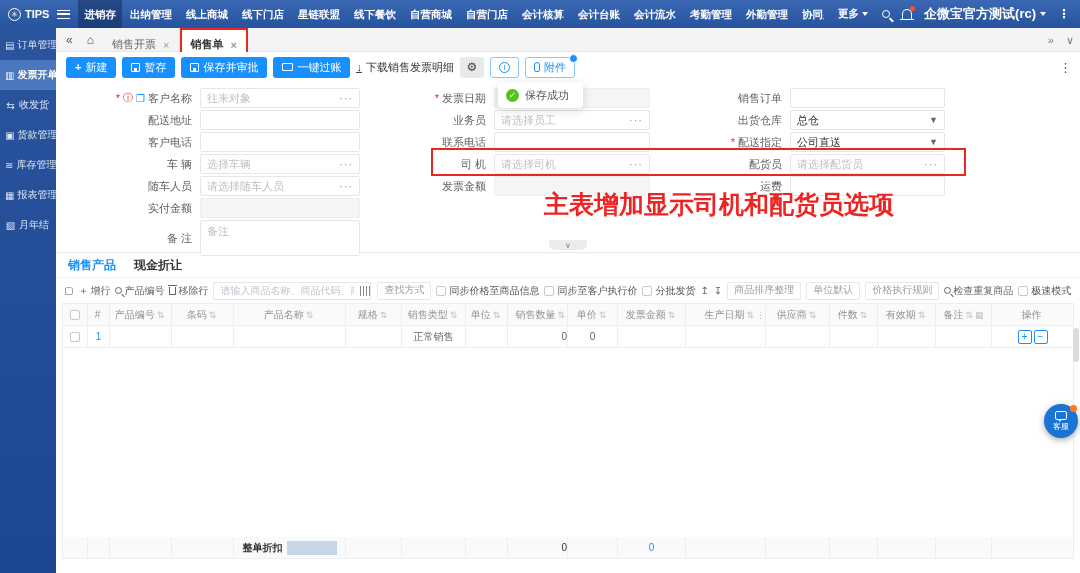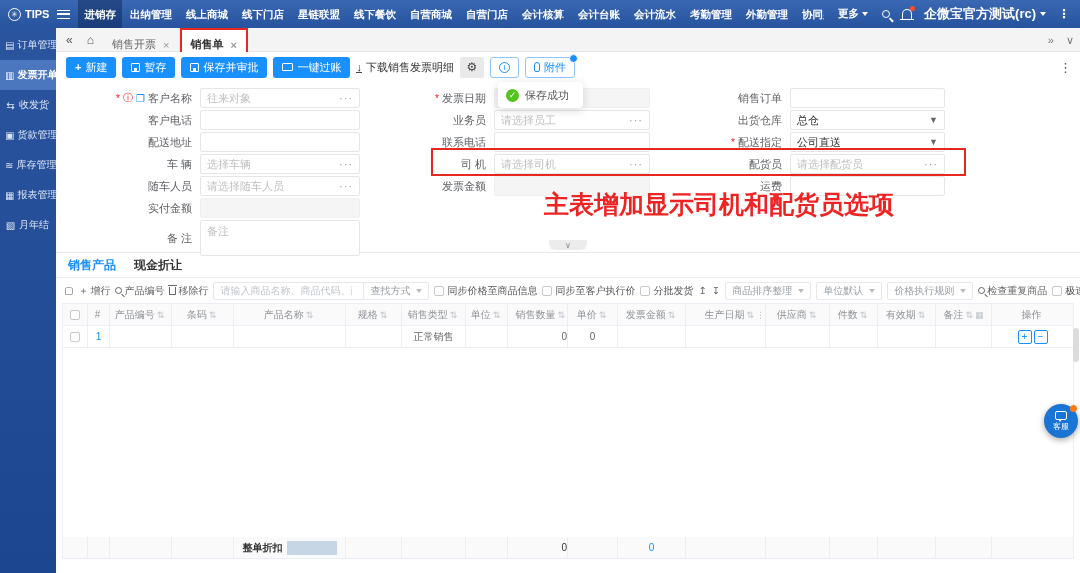--- a/index.html
+++ b/index.html
@@ -138,21 +138,21 @@
     transform:rotate(45deg); left:5px; top:7px; }
   .trash { width:7px; height:8px; border:1px solid #666; border-top:none; border-radius:0 0 1px 1px;
     position:relative; display:inline-block; }
   .trash::before { content:""; position:absolute; left:-2px; right:-2px; top:-2px; height:1.2px; background:#666; }
   .gsearch { width:158px; height:18px; border:1px solid #e6e6e6; border-radius:2px; font-size:10px;
     padding:0 16px 0 6px; color:#333; font-family:inherit; }
   .gsearch::placeholder { color:#c0c4cc; }
   .barcode { width:12px; height:10px; margin-left:-16px;
     background:repeating-linear-gradient(90deg,#888 0 1px,transparent 1px 3px); display:inline-block; }
   .msel { height:18px; border:1px solid #e8e8e8; border-radius:2px; display:inline-flex; align-items:center;
-    gap:6px; padding:0 6px; color:#9aa0a6; cursor:pointer; background:#fff; }
+    gap:6px; padding:0 6px; color:#9aa0a6; cursor:pointer; background:#fff;flex-direction:column; }
   .msel .dd2 { width:0; height:0; border-left:3.5px solid transparent; border-right:3.5px solid transparent;
     border-top:4px solid #b9bec4; }
   .cbx { width:10px; height:10px; border:1px solid #c8c8c8; border-radius:2px; background:#fff;
     display:inline-block; flex:none; cursor:pointer; }
   .cbl { display:inline-flex; align-items:center; gap:3px; }
 
   .grid { flex:1; display:flex; flex-direction:column; margin:0 6px; border-top:1px solid #ebeef5;
     position:relative; }
   .grow { display:flex; }
   .grow > div { display:flex; align-items:center; justify-content:center; gap:2px;
@@ -363,32 +363,32 @@
           <span class="fbox">
             <span class="fval">往来对象</span>
             <span class="sfx ell">···</span>
 
           </span>
         </div>
 
         <div class="frow">
           <span class="flabel">
 
+            <span>配送地址</span>
+          </span>
+          <span class="fbox">
+            <span class="fval"></span>
+
+          </span>
+        </div>
+
+        <div class="frow">
+          <span class="flabel">
+
             <span>客户电话</span>
-          </span>
-          <span class="fbox">
-            <span class="fval"></span>
-
-          </span>
-        </div>
-
-        <div class="frow">
-          <span class="flabel">
-
-            <span>配送地址</span>
           </span>
           <span class="fbox">
             <span class="fval"></span>
 
           </span>
         </div>
 
         <div class="frow ellipsis">
           <span class="flabel">
 

